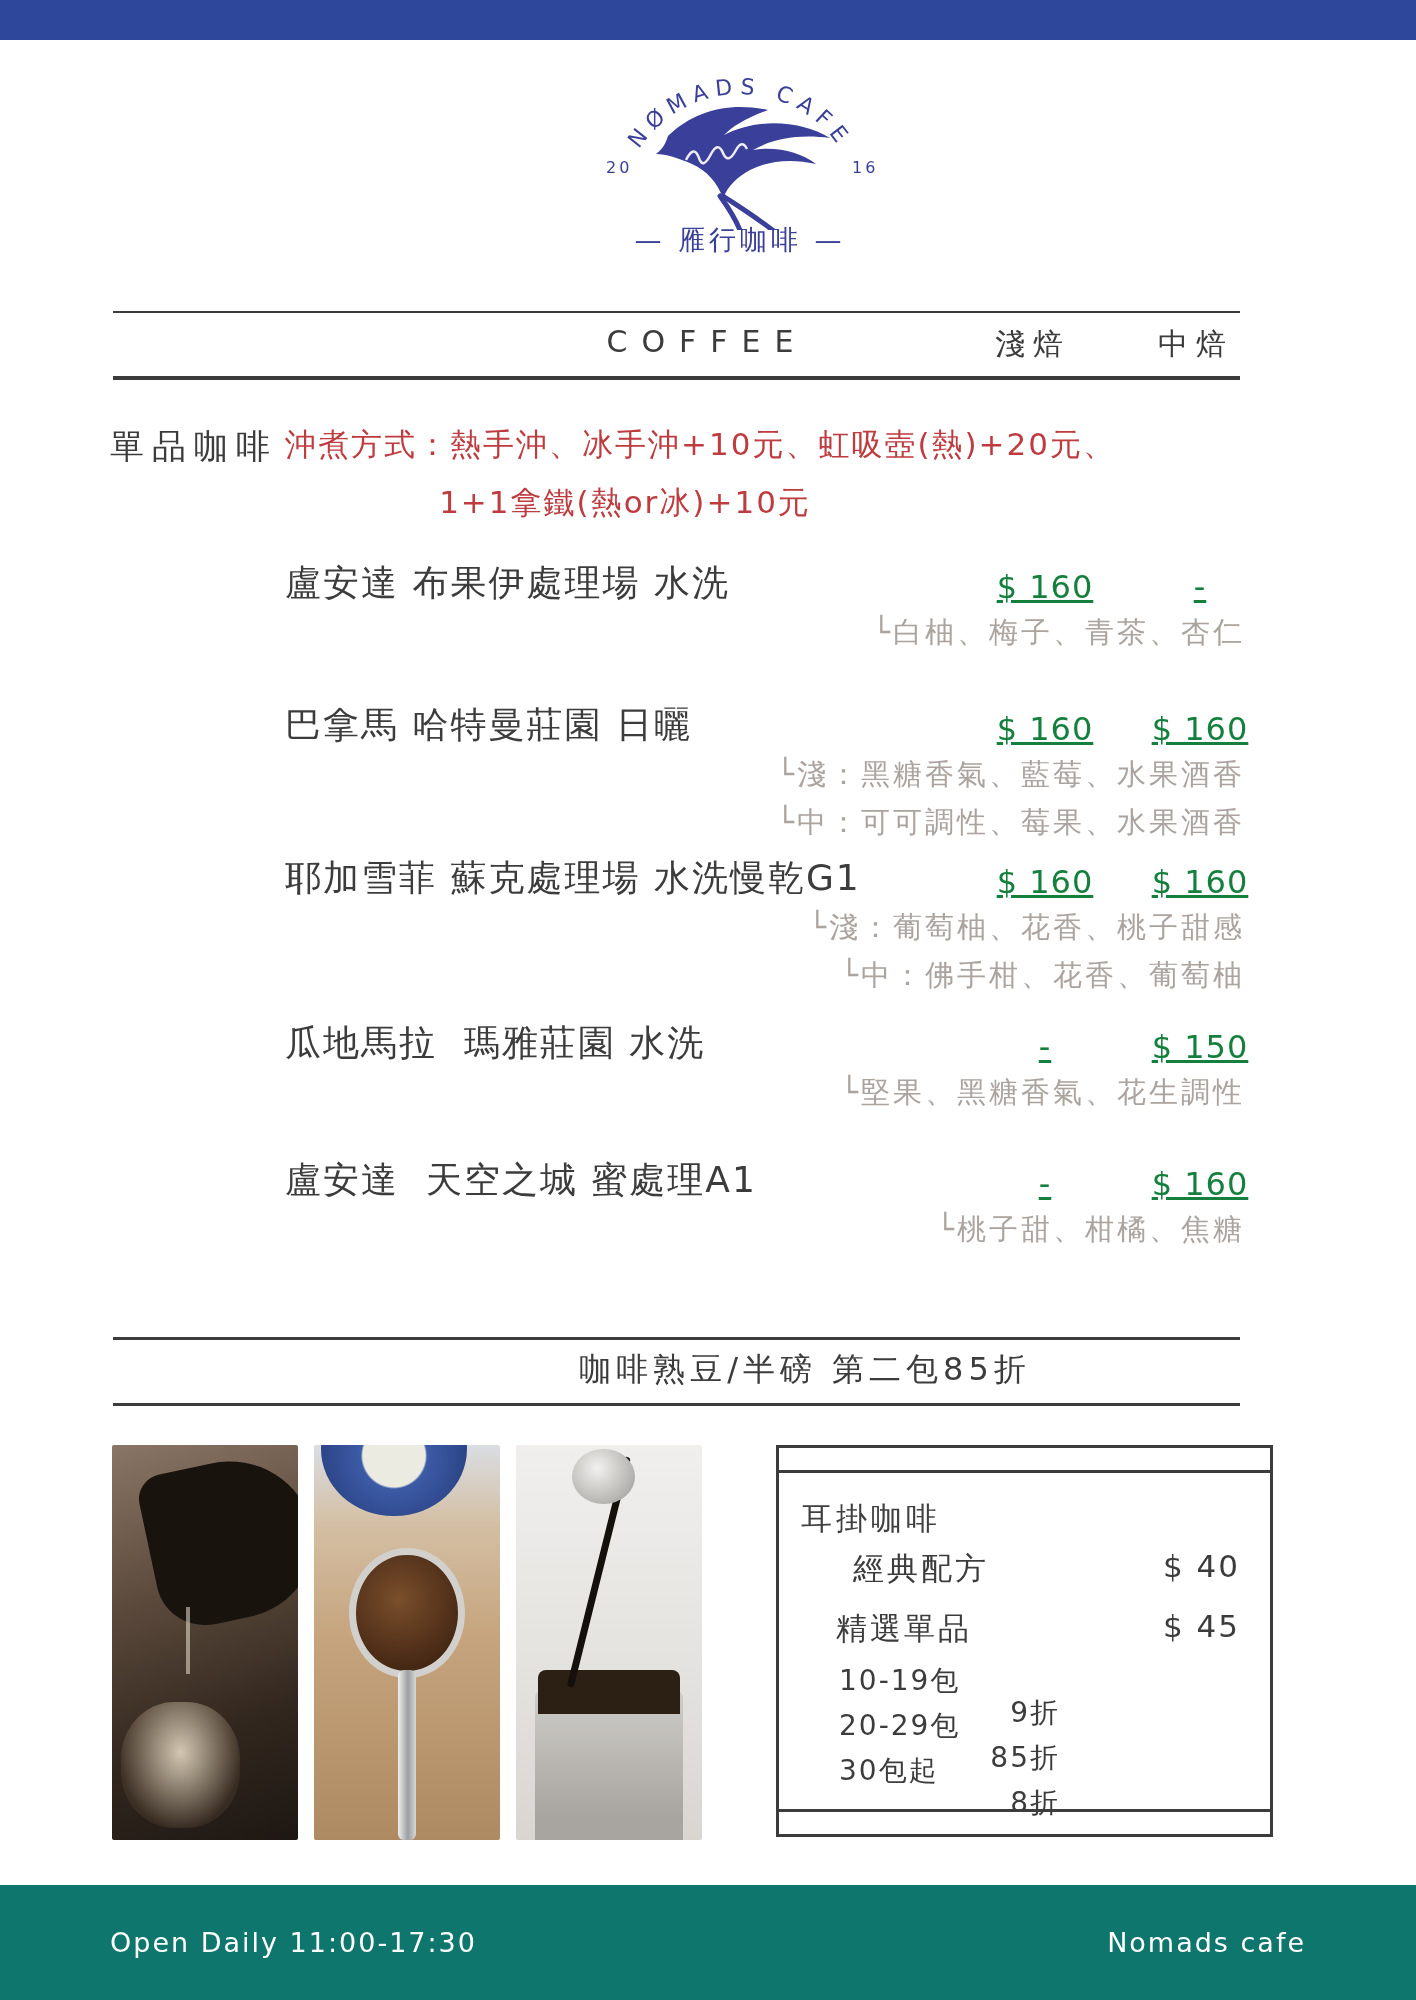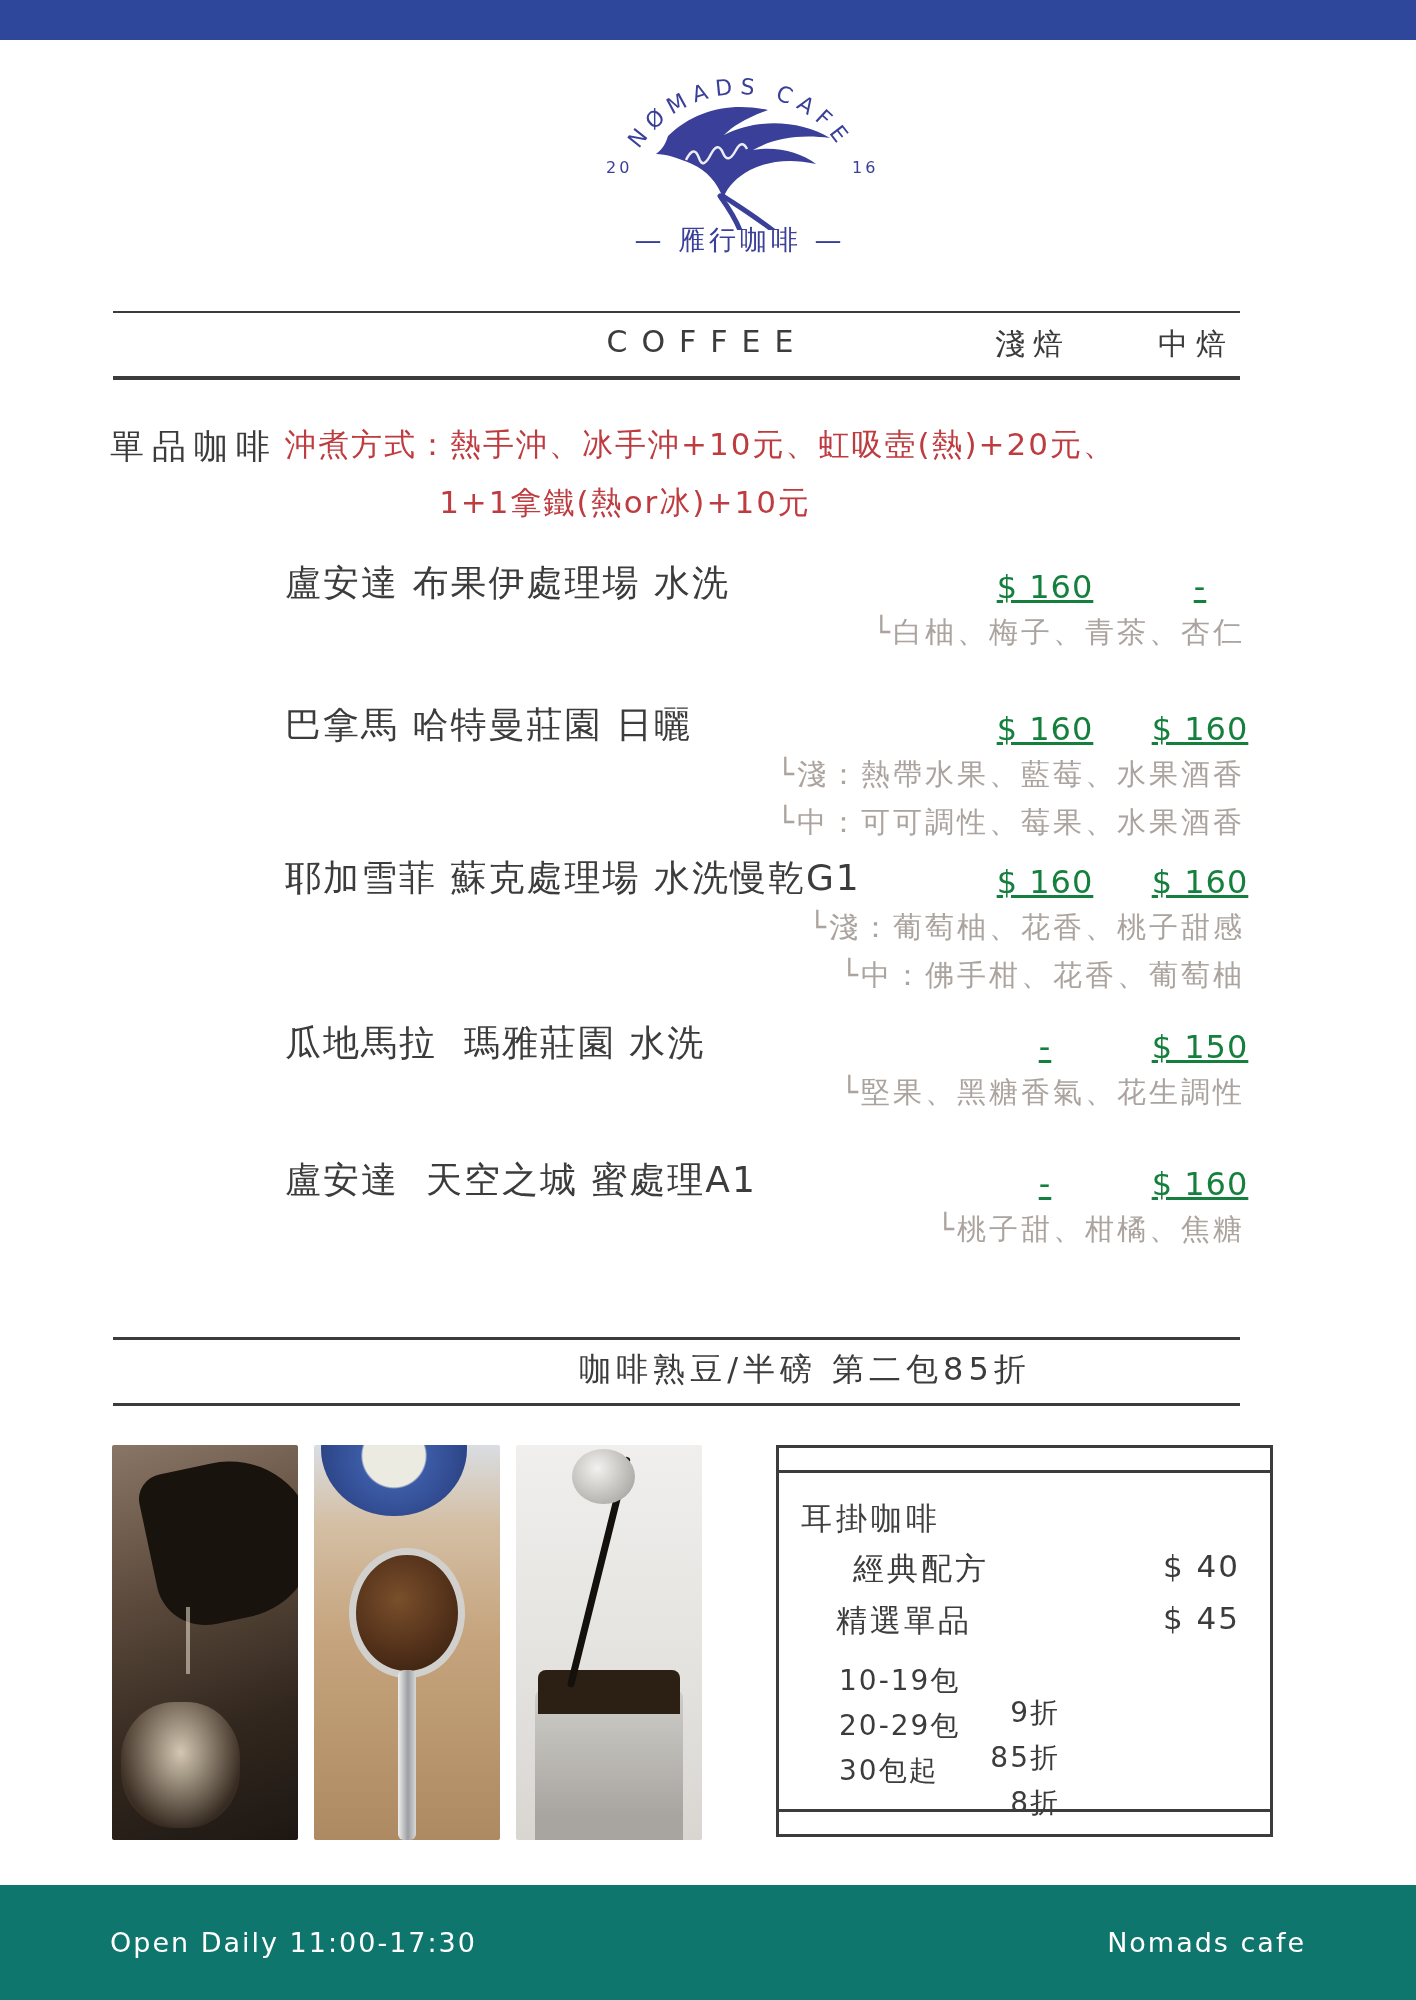--- a/index.html
+++ b/index.html
@@ -73,21 +73,21 @@
   
   .dripbox{position:absolute;left:776px;top:1445px;width:497px;height:392px;box-sizing:border-box;
            border:3px solid #3c3c3c;}
   .dripbox::before,.dripbox::after{content:"";position:absolute;left:0;right:0;height:3px;background:#3c3c3c;}
   .dripbox::before{top:22px;}
   .dripbox::after{bottom:22px;}
   .box-title{position:absolute;left:22px;top:50px;font-size:31px;letter-spacing:4px;color:#404040;}
   .p-row{position:absolute;left:57px;right:30px;display:flex;justify-content:space-between;
          font-size:31px;letter-spacing:3px;color:#3c3c3c;}
   .p-row1{top:100px;margin-left:17px;}
-  .p-row2{top:152px;gap:44px;}
+  .p-row2{top:160px;gap:44px;}
   .p-row .pp{letter-spacing:2px;}
   .d-row{position:absolute;left:60px;font-size:28px;letter-spacing:2px;color:#3c3c3c;}
   .d-row1{top:214px;}.d-row2{top:259px;}.d-row3{top:304px;}
   .d-val{position:absolute;left:116px;width:105px;text-align:right;margin-top:32px;}
   .d-lab{display:inline-block;min-width:110px;}
 </style>
 </head>
 <body>
 
 <div class="page">
@@ -133,21 +133,21 @@
     </div>
     <div class="note">└白柚、梅子、青茶、杏仁</div>
   </div>
 
   <div class="item it1">
     <div class="item-head">
       <span class="item-name">巴拿馬 哈特曼莊園 日曬</span>
       <span class="price p1">$ 160</span>
       <span class="price p2">$ 160</span>
     </div>
-    <div class="note">└淺：熱帶水果、藍莓、水果酒香</div>
+    <div class="note">└淺：黑糖香氣、藍莓、水果酒香</div>
     <div class="note">└中：可可調性、莓果、水果酒香</div>
   </div>
 
   <div class="item it2">
     <div class="item-head">
       <span class="item-name">耶加雪菲 蘇克處理場 水洗慢乾G1</span>
       <span class="price p1">$ 160</span>
       <span class="price p2">$ 160</span>
     </div>
     <div class="note">└淺：葡萄柚、花香、桃子甜感</div>

